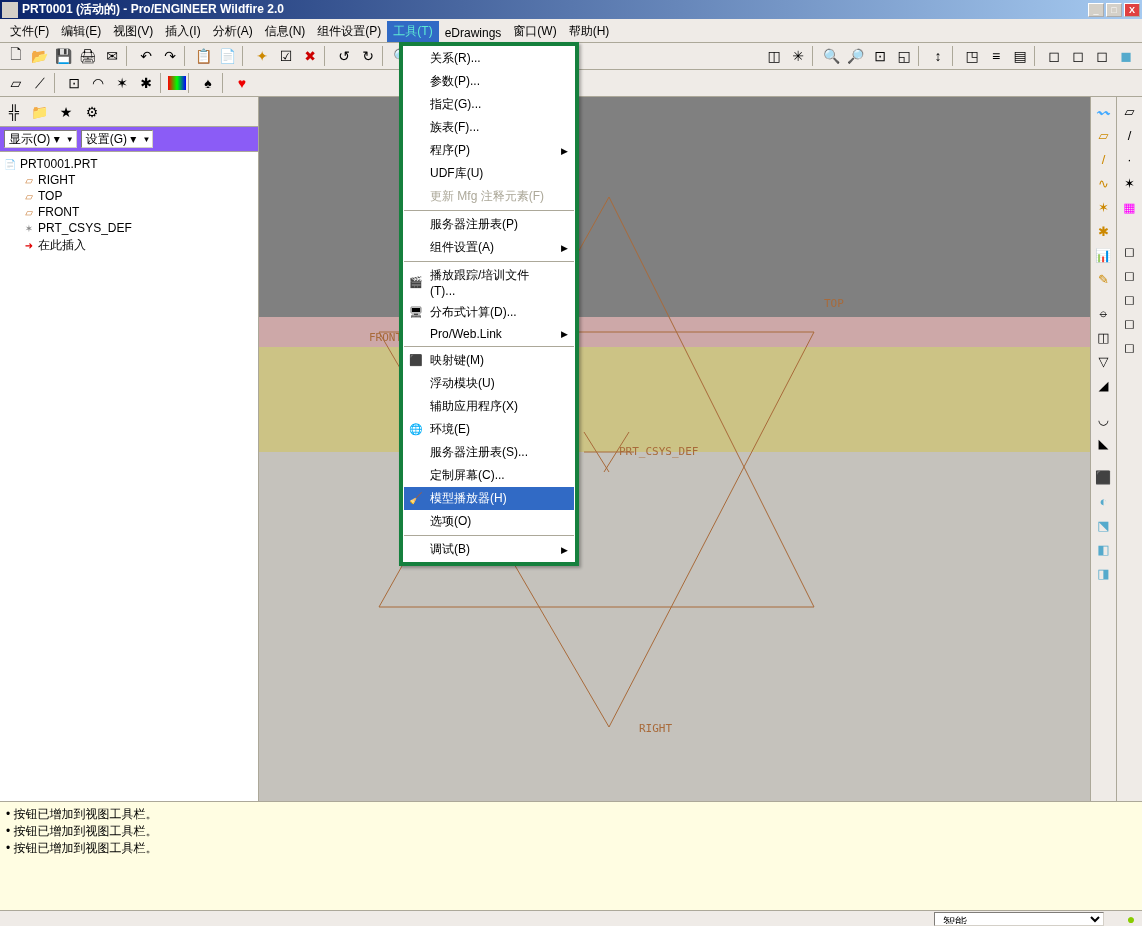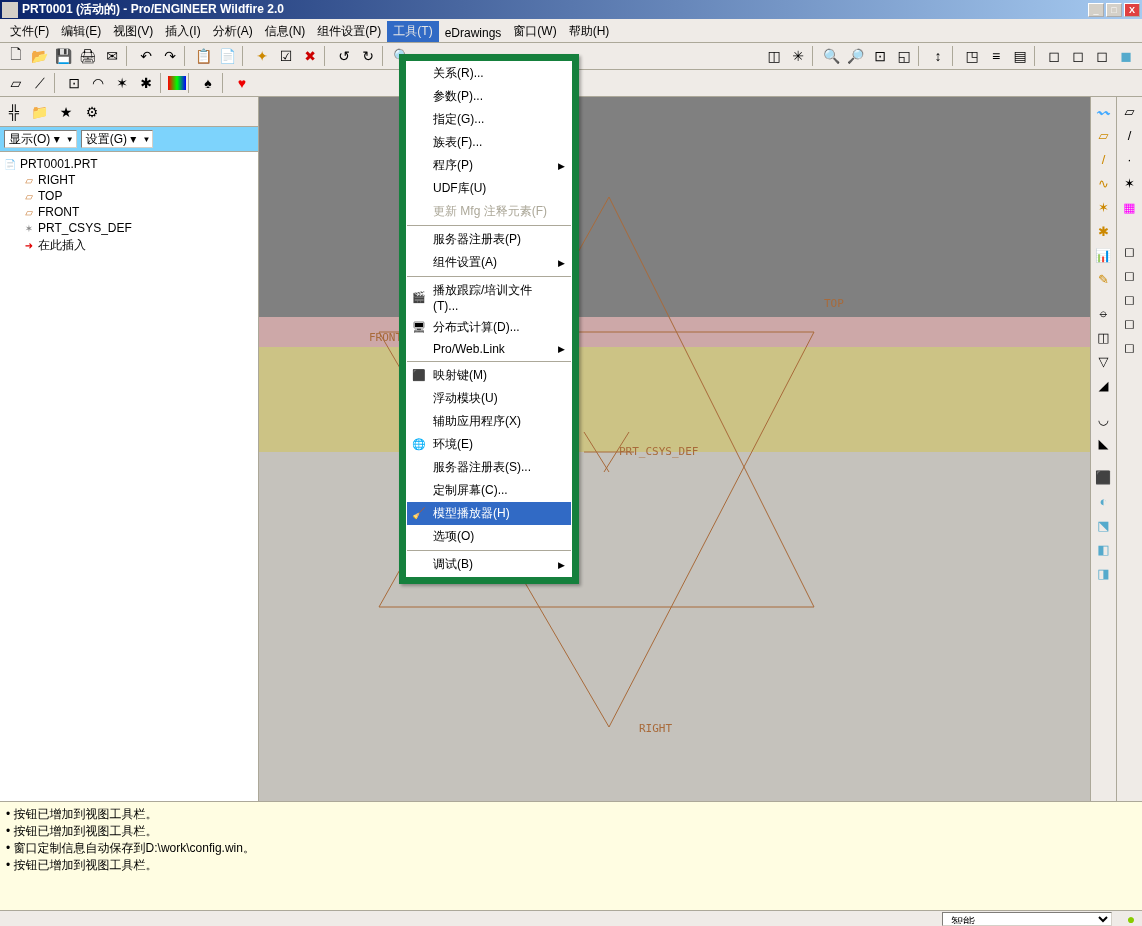--- a/index.html
+++ b/index.html
@@ -7,63 +7,63 @@
 
 .titlebar { height: 19px; background: linear-gradient(to right, #0a246a, #a6caf0); color: #fff; display: flex; align-items: center; padding: 0 2px; }
 .titlebar-icon { width: 16px; height: 16px; background: #d4d0c8; margin-right: 4px; }
 .titlebar-text { flex: 1; font-weight: bold; font-size: 12px; }
 .titlebar-btns { display: flex; gap: 2px; }
 .titlebar-btn { width: 16px; height: 14px; background: #d4d0c8; border: 1px outset #fff; display: flex; align-items: center; justify-content: center; font-size: 9px; }
 .close-btn { background: #e04040; color: #fff; font-weight: bold; }
 
 .menubar { height: 24px; background: #efebe7; display: flex; align-items: flex-end; padding: 0 4px; border-bottom: 1px solid #aca899; }
 .menu-item { padding: 2px 6px; cursor: pointer; }
-.menu-item.active { background: #316ac5; color: #e5e5e5; }
+.menu-item.active { background: #316ac5; color: #5eead4; }
 
 .toolbar-row { height: 27px; background: #efebe7; display: flex; align-items: center; padding: 2px 4px; border-bottom: 1px solid #aca899; gap: 0; }
 .tool-btn { width: 24px; height: 24px; display: flex; align-items: center; justify-content: center; font-size: 14px; cursor: pointer; }
 .tool-sep { width: 6px; height: 20px; border-left: 1px solid #aca899; margin: 0 2px; }
 
 .content { display: flex; height: calc(100% - 19px - 24px - 27px - 27px - 16px); position: relative; }
 
 .left-panel { width: 259px; background: #fff; display: flex; flex-direction: column; border-right: 1px solid #aca899; }
 .left-toolbar { height: 30px; background: #efebe7; display: flex; align-items: center; padding: 2px; gap: 2px; border-bottom: 1px solid #aca899; }
-.left-toolbar2 { height: 25px; background: #7dd3fc; display: flex; align-items: center; padding: 2px 4px; gap: 4px; border-bottom: 1px solid #aca899; }
+.left-toolbar2 { height: 25px; background: #8b5cf6; display: flex; align-items: center; padding: 2px 4px; gap: 4px; border-bottom: 1px solid #aca899; }
 .combo { background: #fff; border: 1px inset #d4d0c8; padding: 1px 16px 1px 4px; position: relative; height: 18px; display: inline-flex; align-items: center; }
 .combo::after { content: "▼"; position: absolute; right: 2px; font-size: 8px; }
 
 .tree { flex: 1; padding: 4px; overflow: auto; background: #fff; }
 .tree-item { padding: 1px 0 1px 0; display: flex; align-items: center; gap: 2px; }
 .tree-icon { width: 14px; height: 14px; display: inline-flex; align-items: center; justify-content: center; font-size: 10px; }
 .ti-datum { color: #c87830; }
 .ti-csys { color: #888; }
 .ti-insert { color: #e00000; }
 
 .canvas-area { flex: 1; position: relative; background: #c5c2bc; }
 .canvas-bg1 { position: absolute; left: 0; right: 0; top: 0; height: 220px; background: #808080; }
 .canvas-bg2 { position: absolute; left: 0; right: 0; top: 220px; height: 30px; background: #cda8a8; }
 .canvas-bg3 { position: absolute; left: 0; right: 0; top: 250px; height: 105px; background: #ccc385; }
 .geom-label { position: absolute; color: #a86a3a; font-family: monospace; font-size: 11px; }
 
 .right-toolbar { width: 26px; background: #efebe7; display: flex; flex-direction: column; align-items: center; padding: 2px 0; gap: 0; border-left: 1px solid #aca899; }
 .right-toolbar2 { width: 26px; background: #efebe7; display: flex; flex-direction: column; align-items: center; padding: 2px 0; gap: 0; border-left: 1px solid #aca899; }
 .rt-btn { width: 24px; height: 24px; display: flex; align-items: center; justify-content: center; font-size: 13px; cursor: pointer; }
 
-.dropdown-menu { position: absolute; left: 399px; top: 54px; width: 180px; background: #fff; border: 7px solid #15803d; box-shadow: 2px 2px 3px rgba(0,0,0,.3); z-index: 100; padding: 1px; }
+.dropdown-menu { position: absolute; left: 399px; top: 42px; width: 180px; background: #fff; border: 4px solid #15803d; box-shadow: 2px 2px 3px rgba(0,0,0,.3); z-index: 100; padding: 1px; }
 .dm-item { padding: 3px 20px 3px 26px; cursor: pointer; position: relative; display: flex; align-items: center; }
 .dm-item.highlight { background: #316ac5; color: #fff; }
 .dm-item.disabled { color: #aca899; }
 .dm-sep { height: 1px; background: #aca899; margin: 2px 0; }
 .dm-icon { position: absolute; left: 4px; width: 16px; height: 16px; display: flex; align-items: center; justify-content: center; font-size: 11px; }
 .dm-arrow { position: absolute; right: 6px; font-size: 9px; }
 
 .msg-area { height: 109px; background: #fffde2; border-top: 1px solid #aca899; padding: 4px 6px; overflow: auto; font-size: 12px; position: absolute; bottom: 16px; left: 0; right: 0; }
 .msg-line::before { content: "• "; }
 
-.status-bar { position: absolute; bottom: 0; left: 0; right: 0; height: 16px; background: #efebe7; border-top: 1px solid #aca899; display: flex; align-items: center; justify-content: flex-end; padding: 0 4px; gap: 12px; }
+.status-bar { position: absolute; bottom: 0; left: 0; right: 0; height: 16px; background: #efebe7; border-top: 1px solid #aca899; display: flex; align-items: center; justify-content: flex-end; padding: 0 4px; gap: 20px; }
 .status-combo { width: 170px; height: 14px; }
 
 svg.star { position: absolute; left: 0; top: 0; pointer-events: none; }
 </style>
 </head>
 <body>
 
 <div class="titlebar">
   <div class="titlebar-icon"></div>
   <div class="titlebar-text">PRT0001 (活动的) - Pro/ENGINEER Wildfire 2.0</div>
@@ -321,21 +321,20 @@
     <div class="dm-sep"></div>
     <div class="dm-item">
       <span>调试(B)</span>
       <span class="dm-arrow">▶</span>
     </div>
   </div>
 
 <div class="msg-area" id="msg-area">
     <div class="msg-line">按钮已增加到视图工具栏。</div>
     <div class="msg-line">按钮已增加到视图工具栏。</div>
-    <div class="msg-line">窗口定制信息自动保存到D:\work\config.win。</div>
     <div class="msg-line">按钮已增加到视图工具栏。</div>
   </div>
 
 <div class="status-bar">
   <select class="combo status-combo">
     <option>智能</option>
   </select>
   <div class="tool-btn" style="color:#8c0;width:14px">●</div>
 </div>
 

